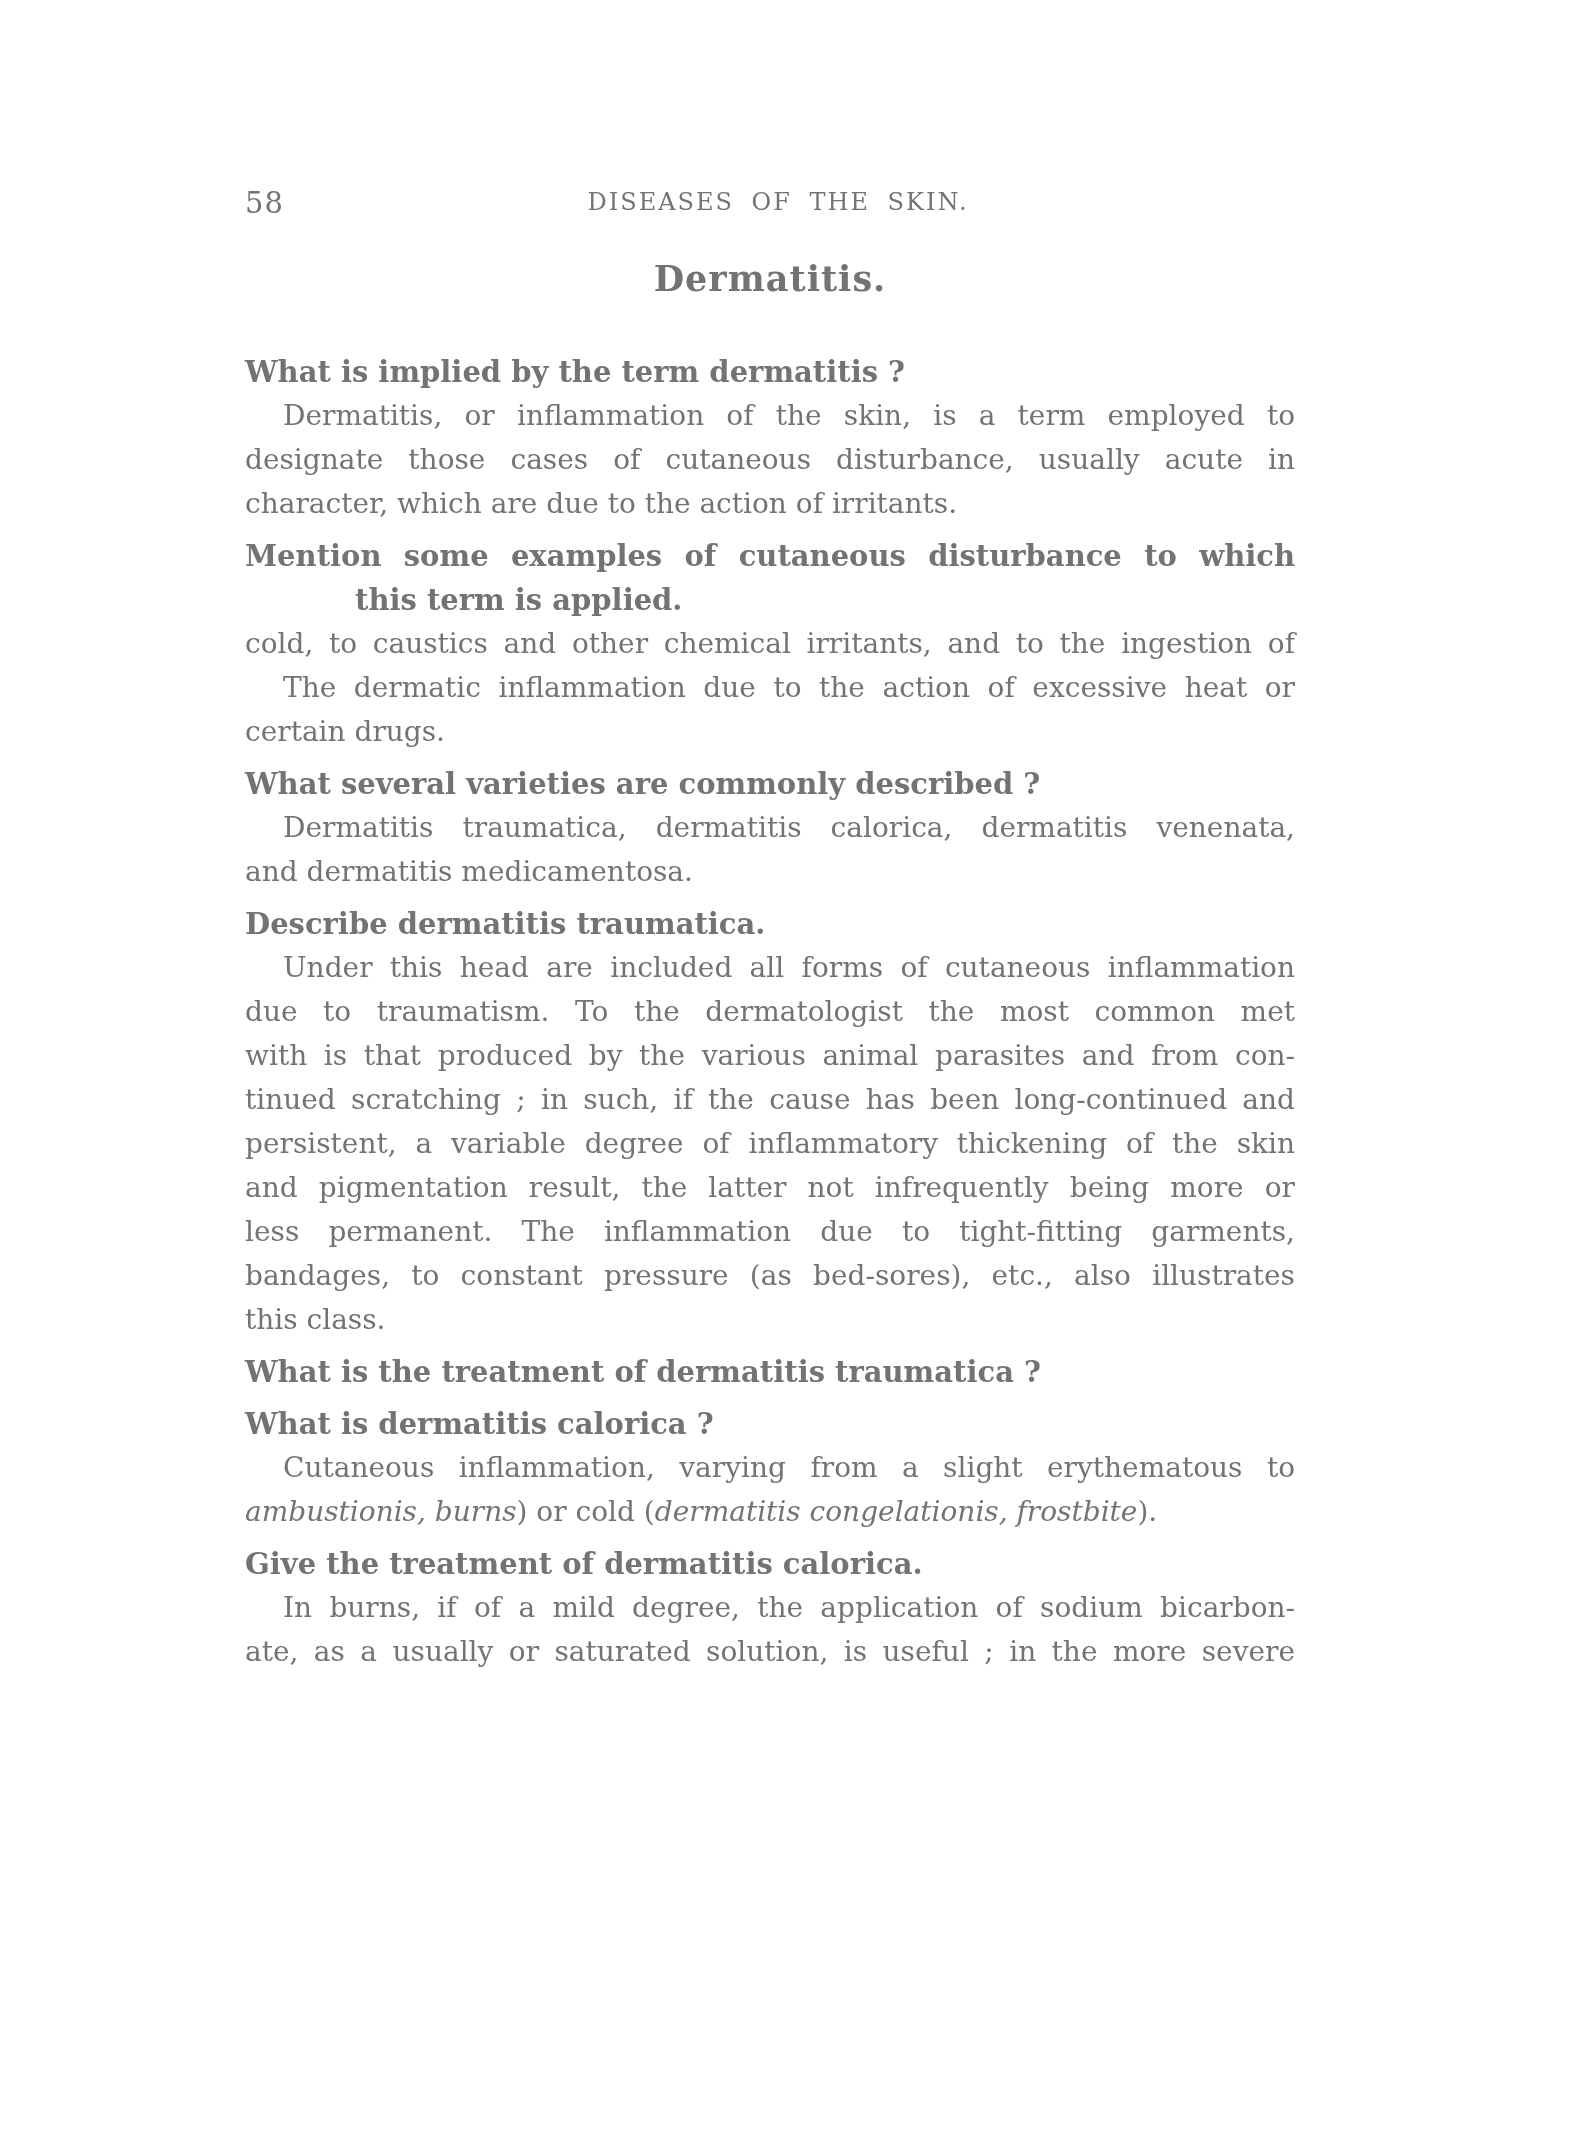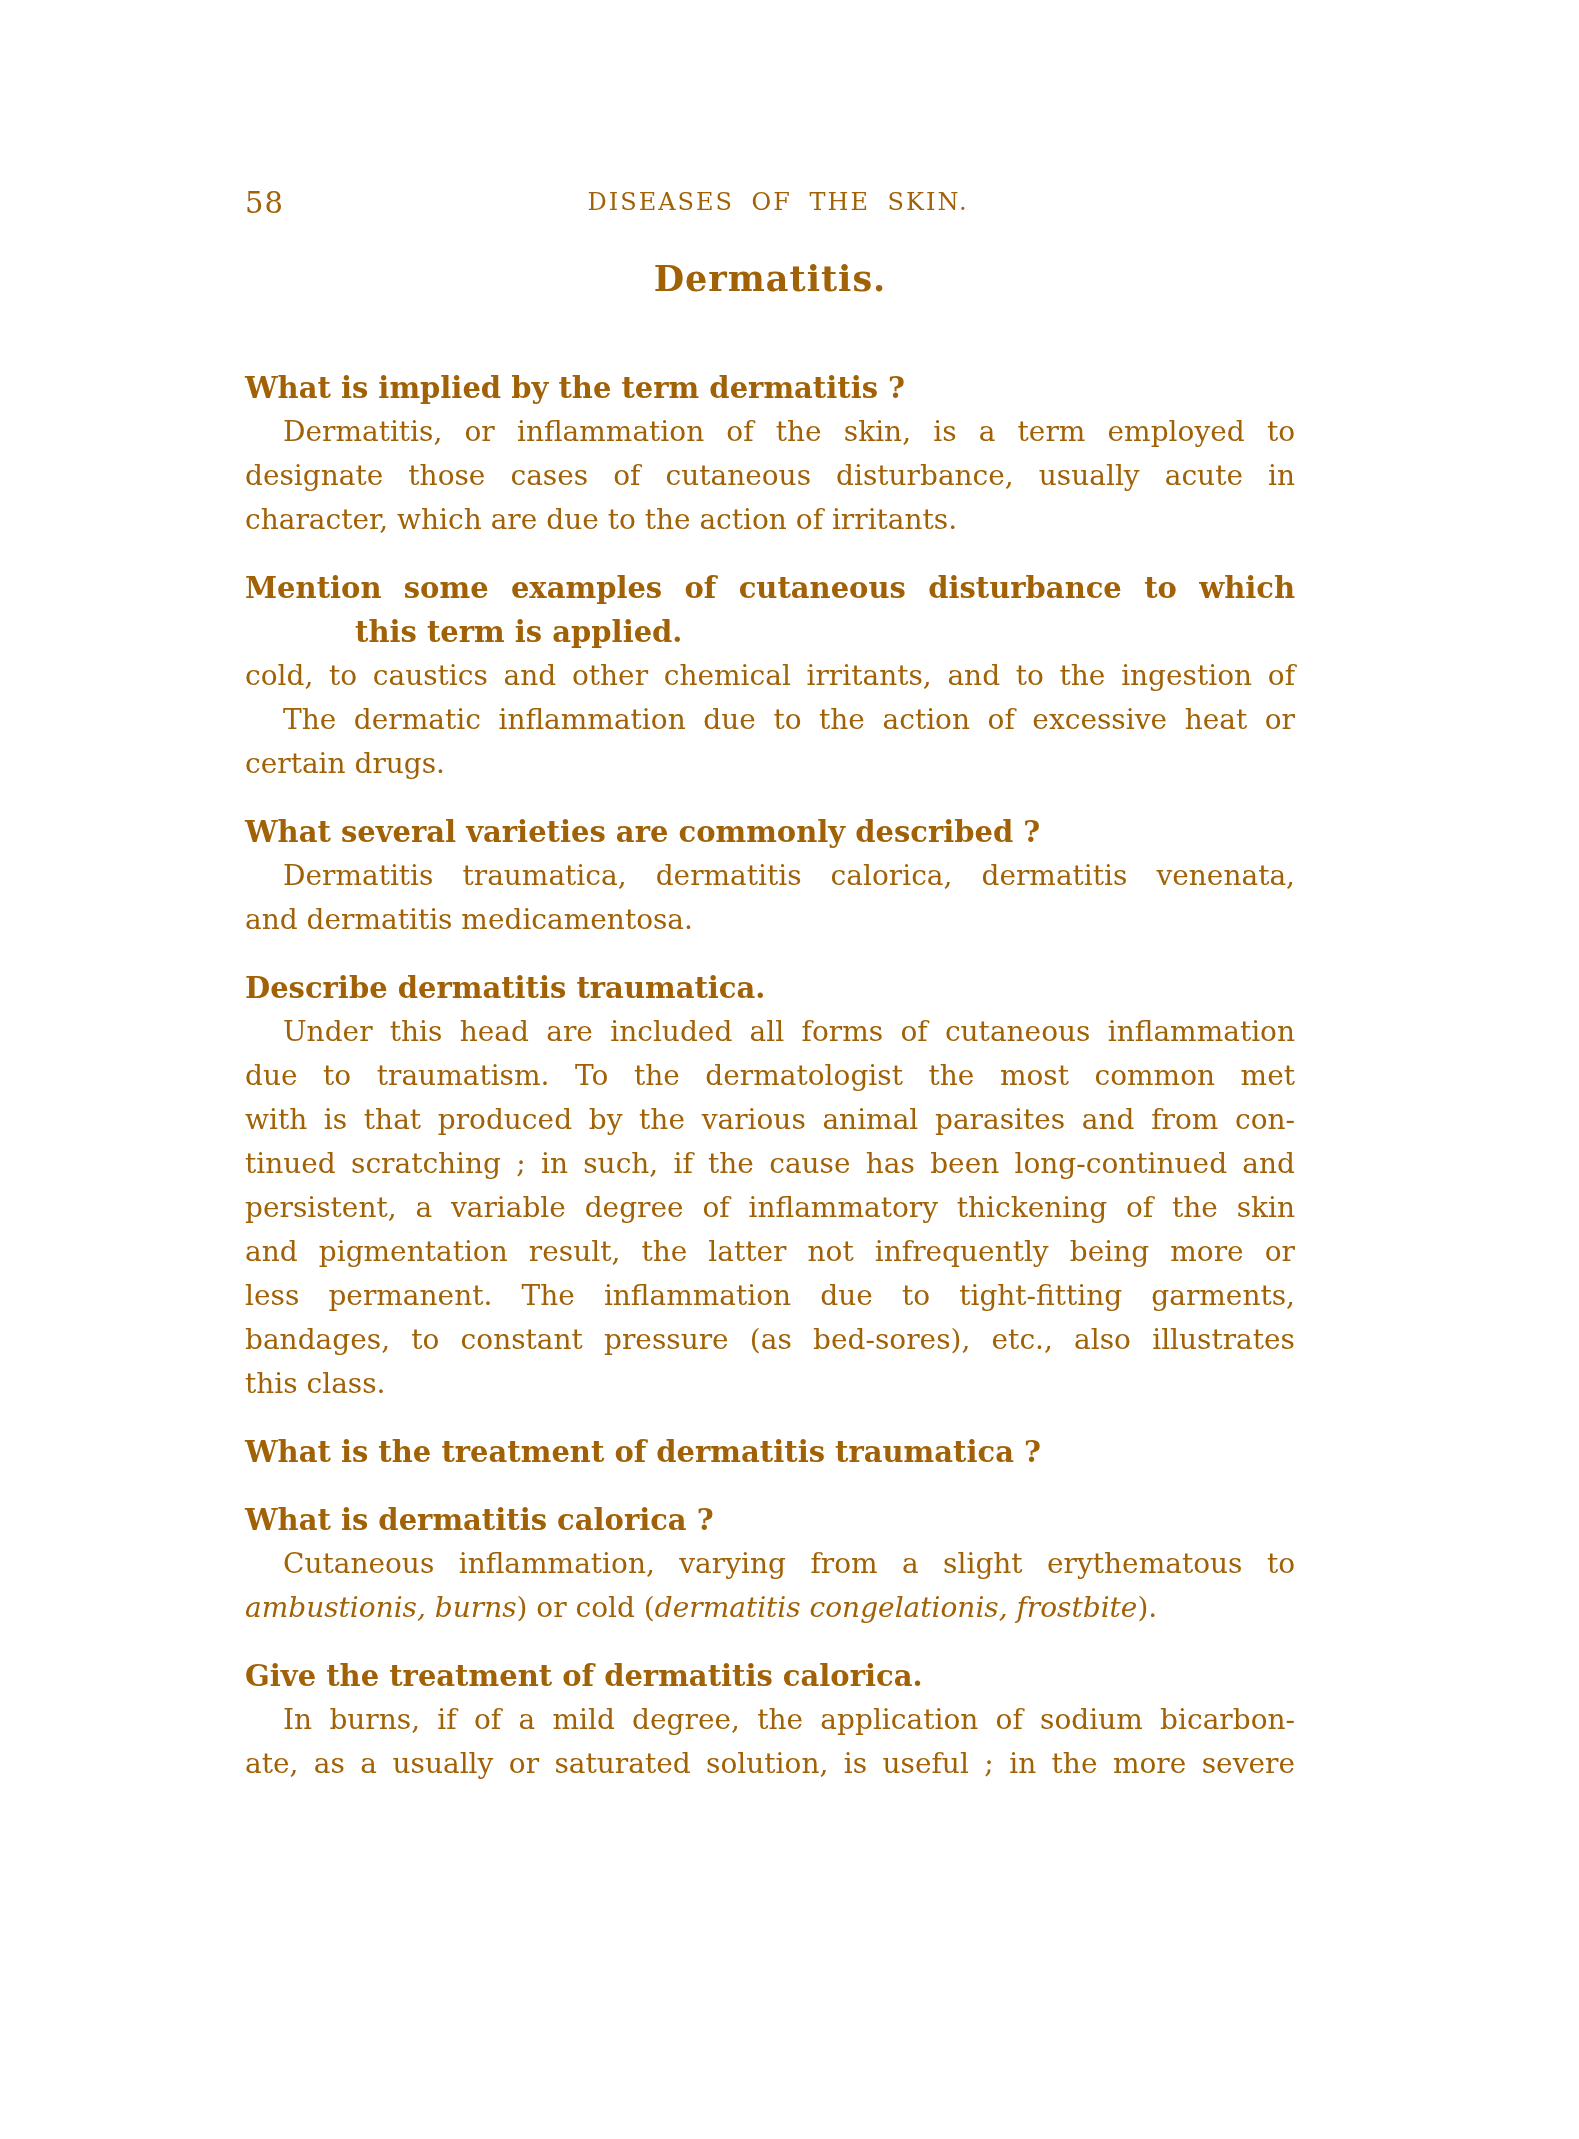--- a/index.html
+++ b/index.html
@@ -52,35 +52,35 @@
     position: absolute;
     left: 245px;
     top: 342px;
     width: 1050px;
     font-size: 28px;
     line-height: 44px;
   }
   .section.question {
     font-weight: bold;
     font-size: 29px;
-    margin-top: 24px;
+    margin-top: 8px;
   }
   .line {
     text-align: justify;
     text-align-last: justify;
   }
   .line.last { text-align-last: left; }
   .line.indent { text-indent: 38px; }
   .line.indent2 { text-indent: 110px; }
   .it { font-style: italic; }
 </style>
 </head>
 <body>
 
-<div class="page" style="background: rgb(255, 255, 255); color: #a16207;">
+<div class="page" style="background: rgb(255, 255, 255); color: #737373;">
   <div class="runhead">
     <span class="pagenum">58</span>
     <span class="runtitle">DISEASES OF THE SKIN.</span>
   </div>
   <div class="doc-title">Dermatitis.</div>
   <div id="content">
       <div class="section question">
         <div class="line last"><span class="rm">What is implied by the term dermatitis ?</span></div>
       </div>
       <div class="section answer">

